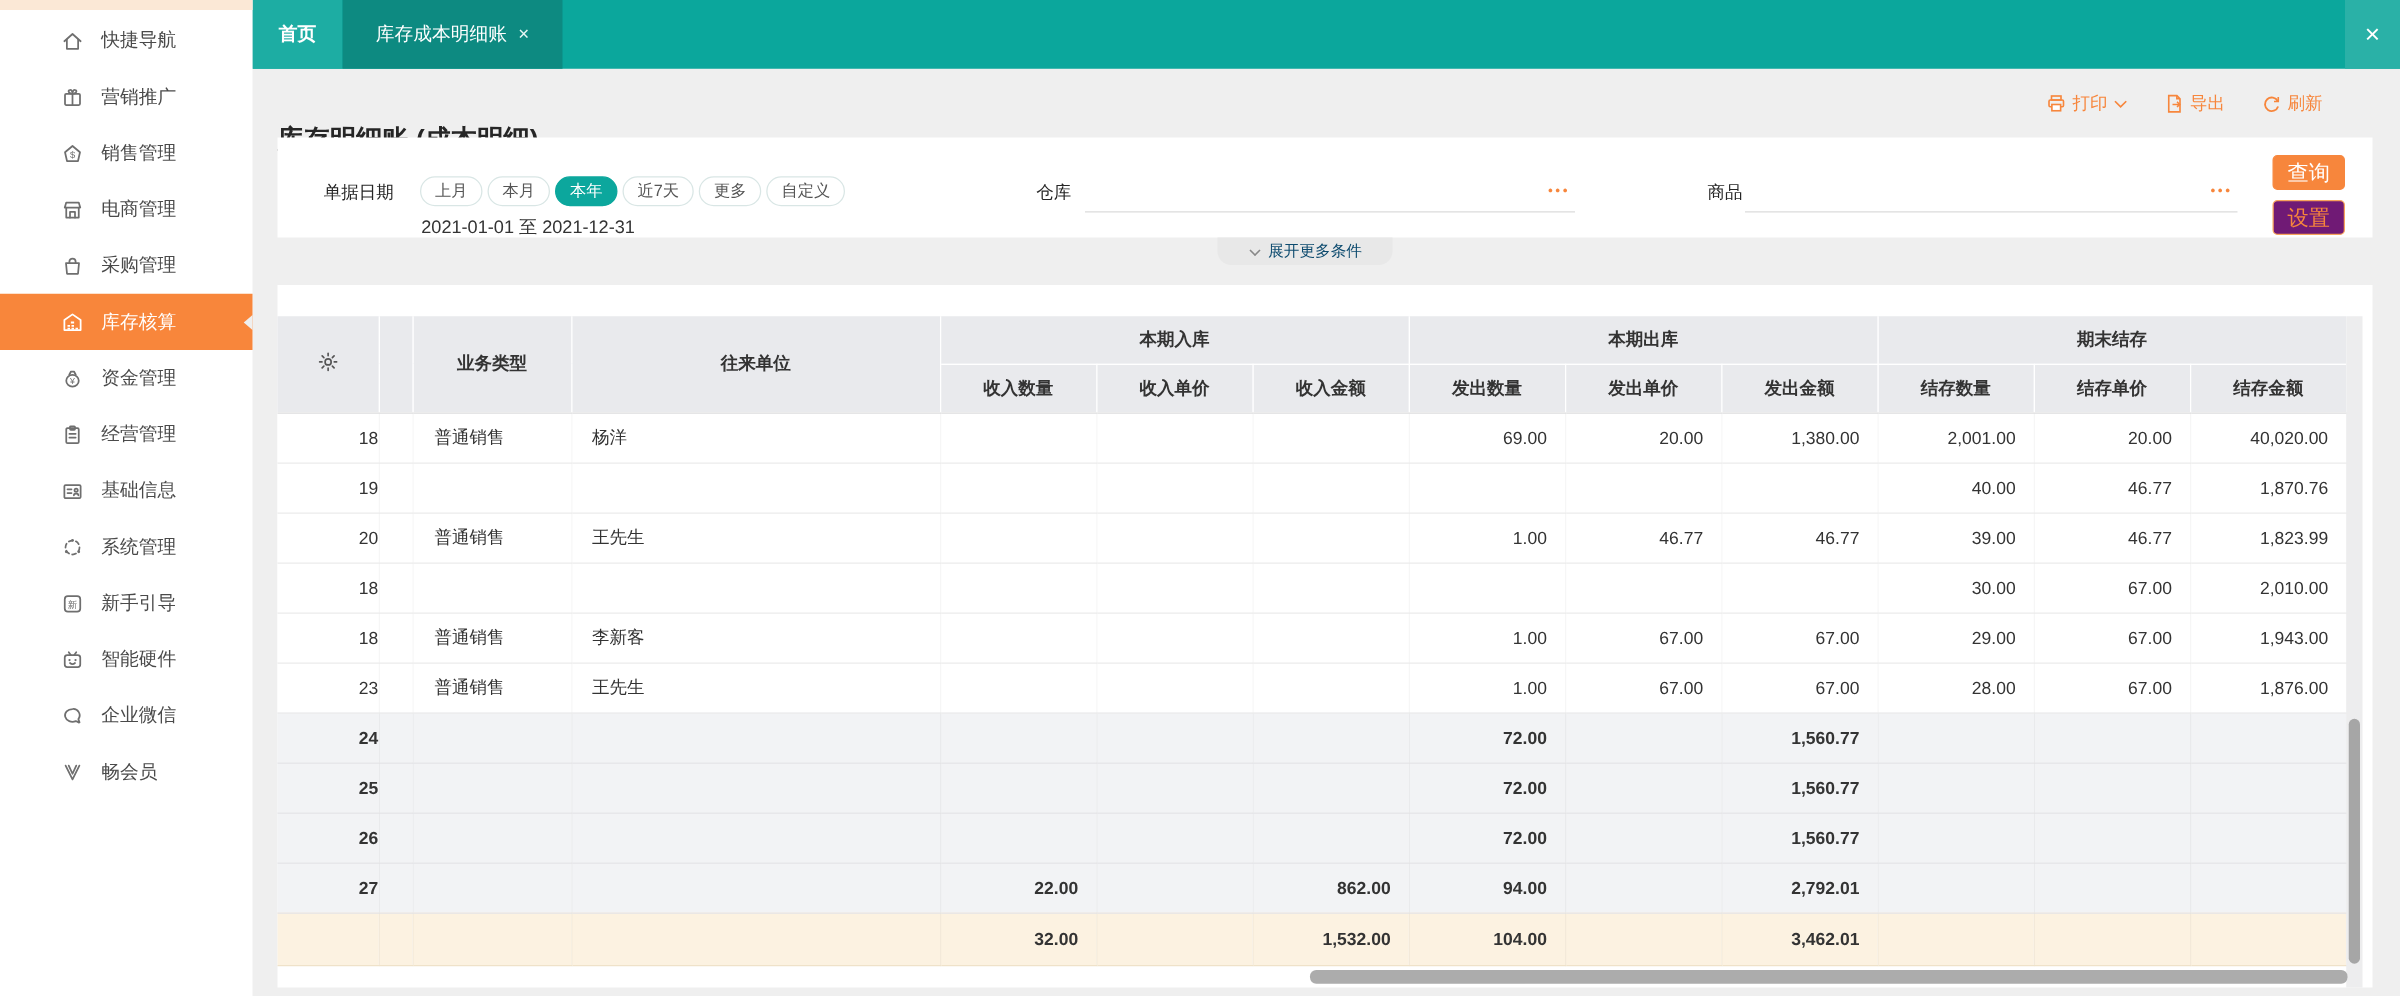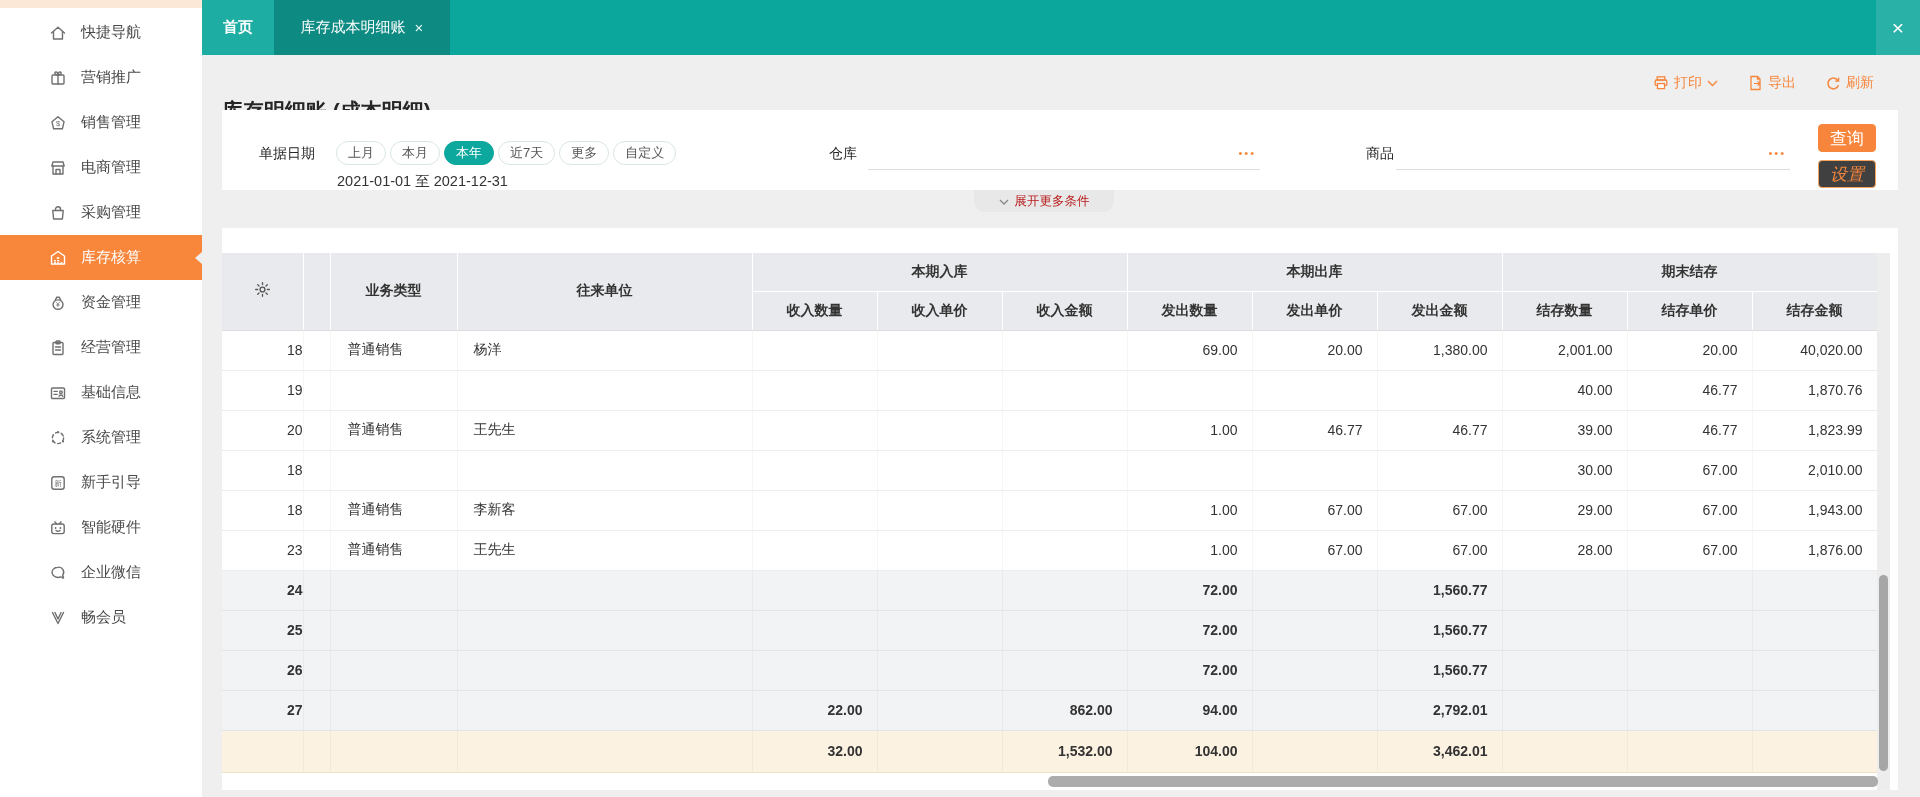--- a/index.html
+++ b/index.html
@@ -24,21 +24,21 @@
   .topbar { position:absolute; left:202px; top:0; width:1718px; height:55px; background:#0BA79C; display:flex; }
   .tab { height:55px; display:flex; align-items:center; justify-content:center; color:#fff; font-size:15px; cursor:pointer; }
   .tab-home { width:72px; background:#1DADA3;font-weight:bold; }
   .tab-active { width:176px; background:#0D8A81; gap:9px; }
   .tab-close { font-size:15px; line-height:1; color:#e8f6f4; cursor:pointer; }
   .bar-close { position:absolute; right:0; top:0; width:44px; height:55px; background:#2AB1A7; color:#fff;
                display:flex; align-items:center; justify-content:center; font-size:21px; cursor:pointer; }
 
   
   .page-title { position:absolute; left:222px; top:80px; font-size:21px; font-weight:700; color:#262626;margin-top:17px; }
-  .page-toolbar { position:absolute; right:46px; top:74px; display:flex; align-items:center; gap:30px; color:#F7863C; }
+  .page-toolbar { position:absolute; right:62px; top:74px; display:flex; align-items:center; gap:30px; color:#F7863C; }
   .tb-item { display:flex; align-items:center; gap:5px; font-size:14px; cursor:pointer; }
   .tb-item svg { display:block; }
 
   
   .filter-card { position:absolute; left:222px; top:110px; width:1676px; height:80px; background:#fff; }
   .f-label { position:absolute; font-size:14px; color:#262626; }
   .lbl-date { left:37px; top:35px; }
   .pill-row { position:absolute; left:114px; top:31px; display:flex; gap:4px; }
   .pill { height:24px; padding:0 11px; border:1px solid #D9E6E5; border-radius:12px; background:#fff;
           font-size:13px; color:#555; display:flex; align-items:center; cursor:pointer; }
@@ -46,26 +46,26 @@
   .date-range { position:absolute; left:115px; top:62px; font-size:14.5px; color:#333; }
   .lbl-wh { left:607px; top:35px; }
   .lbl-prod { left:1129px; top:35px;margin-left:15px; }
   .u-input { position:absolute; top:34px; height:26px; border-bottom:1px solid #DCDCDC; }
   .inp-wh { left:646px; width:392px; }
   .inp-prod { left:1174px; width:394px; }
   .dots { position:absolute; right:4px; top:3px; color:#F7863C; font-size:11px; letter-spacing:2px; cursor:pointer; }
   .btn { position:absolute; left:1596px; width:58px; height:28px; border-radius:4px; font-size:17px;
          display:flex; align-items:center; justify-content:center; cursor:pointer; }
   .btn-query { top:14px; background:#F7863C; color:#fff; border:1px solid #F7863C; }
-  .btn-settings { top:50px; background:#404040; color:#F7863C; border:1px solid #F7A35C;font-style:italic; }
+  .btn-settings { top:50px; background:#701a75; color:#F7863C; border:1px solid #F7A35C; }
 
   
   .expander { position:absolute; left:974px; top:190px; width:140px; height:22px; background:#E8E8E8;
               border-radius:0 0 11px 11px; display:flex; align-items:center; justify-content:center; gap:6px;
-              font-size:12.5px; color:#b91c1c; cursor:pointer; }
+              font-size:12.5px; color:#0c4a6e; cursor:pointer; }
 
   
   .table-card { position:absolute; left:222px; top:228px; width:1676px; height:562px; background:#fff; }
   table.grid { position:absolute; left:0; top:25px; width:1655px; border-collapse:collapse; table-layout:fixed; }
   .grid th { background:#E9EAED; font-size:14px; font-weight:bold; color:#333;
              border-right:1px solid #fff; border-bottom:1px solid #fff; }
   .th-group { height:38px; }
   .th-sub { height:39px; }
   .grid thead tr:last-child th, .grid th[rowspan] { border-bottom:1px solid #DDDDDE; }
   .gear { display:inline-flex; cursor:pointer; }

